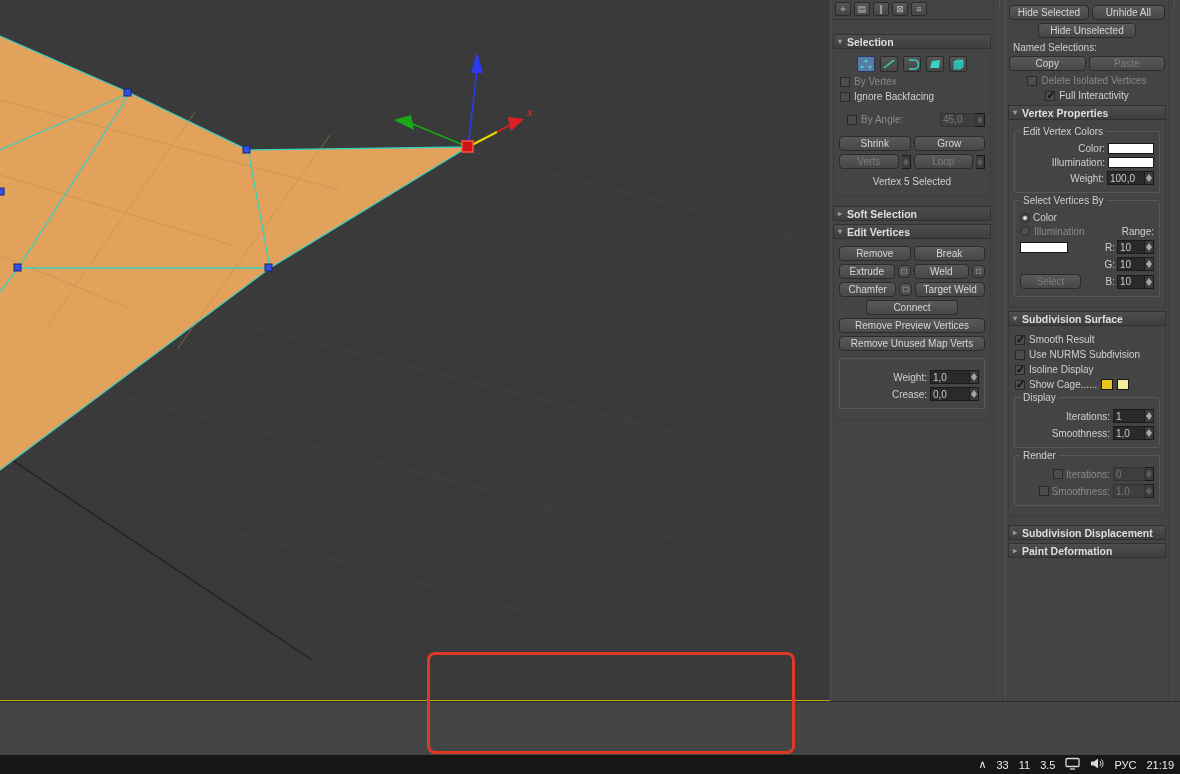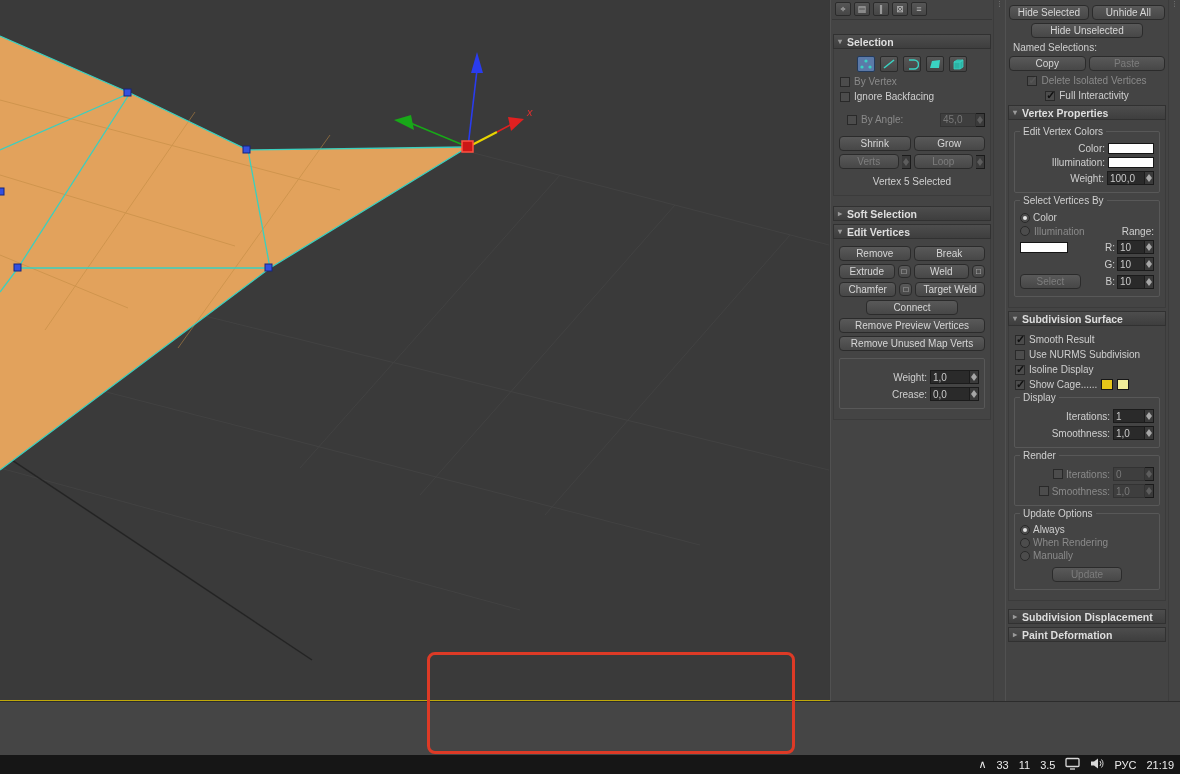--- a/index.html
+++ b/index.html
@@ -303,21 +303,21 @@
   </div>
 
   <div class="abs panel" style="left:1005px">
     <div class="gutter">⋮</div>
     <div class="panel-inner">
       <div class="row" style="margin-top:5px">
         <div class="btn" style="flex:1.1">Hide Selected</div>
         <div class="btn" style="flex:1">Unhide All</div>
       </div>
       <div class="row center">
-        <div class="btn" style="width:112px">Hide Unselected</div>
+        <div class="btn" style="width:98px">Hide Unselected</div>
       </div>
       <div class="lbl" style="margin:4px 6px 2px">Named Selections:</div>
       <div class="row">
         <div class="btn" style="flex:1">Copy</div>
         <div class="btn dis" style="flex:1">Paste</div>
       </div>
       <div class="check dis" style="justify-content:center">
         <span class="cb on"></span>
         <span>Delete Isolated Vertices</span>
       </div>
@@ -465,38 +465,20 @@
             <div class="row rend">
               <span class="cb"></span>
               <span class="lbl dis">Smoothness:</span>
               <span class="spin">
                 <input class="fld dis" style="width: 32px;" readonly="" value="1,0">
                 <span class="sbtns dis">
                     <i class="up"></i>
                     <i class="dn"></i>
                   </span>
               </span>
-            </div>
-          </div>
-          <div class="grp">
-            <span class="glabel">Update Options</span>
-            <div class="row" style="margin:2px 2px">
-              <span class="radio on"></span>
-              <span class="lbl">Always</span>
-            </div>
-            <div class="row" style="margin:2px 2px">
-              <span class="radio"></span>
-              <span class="lbl dis">When Rendering</span>
-            </div>
-            <div class="row" style="margin:2px 2px">
-              <span class="radio"></span>
-              <span class="lbl dis">Manually</span>
-            </div>
-            <div class="row center" style="margin-top:6px">
-              <div class="btn dis" style="width:70px">Update</div>
             </div>
           </div>
         </div>
       </div>
 
       <div class="rollout" style="margin-top:8px">
         <div class="rhead">
           <span class="arr">▸</span>
           <span>Subdivision Displacement</span>
         </div>

